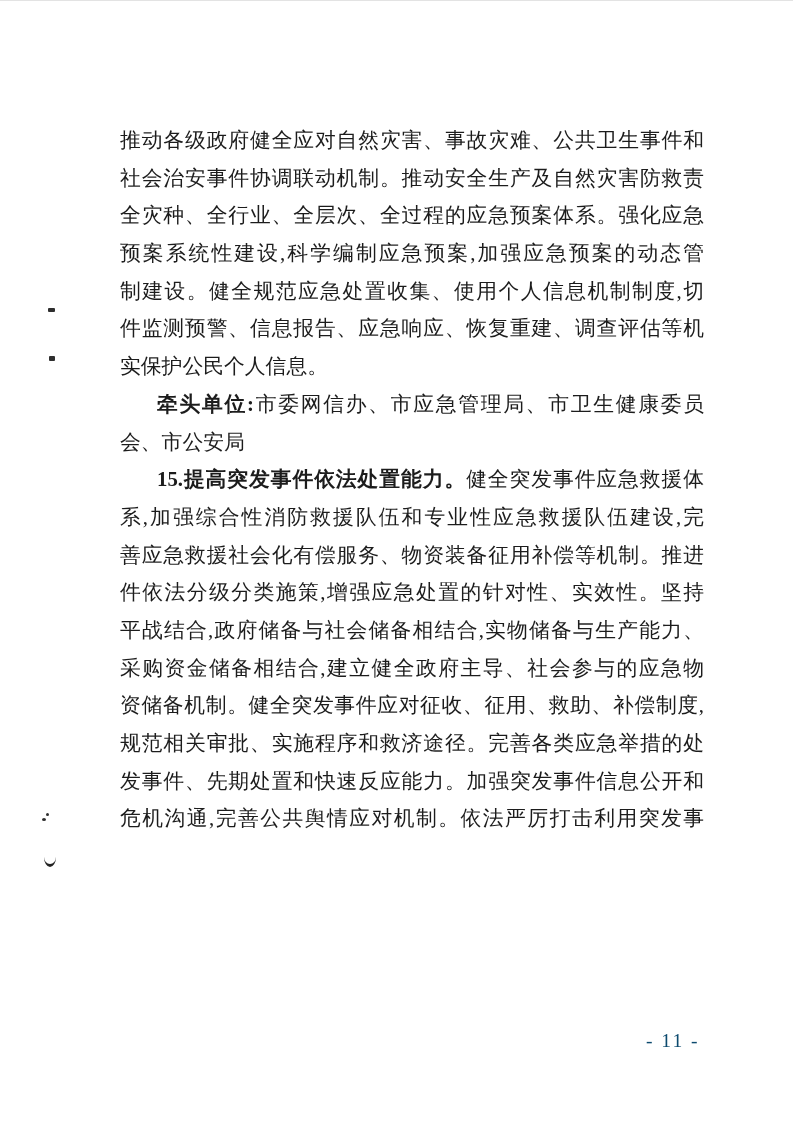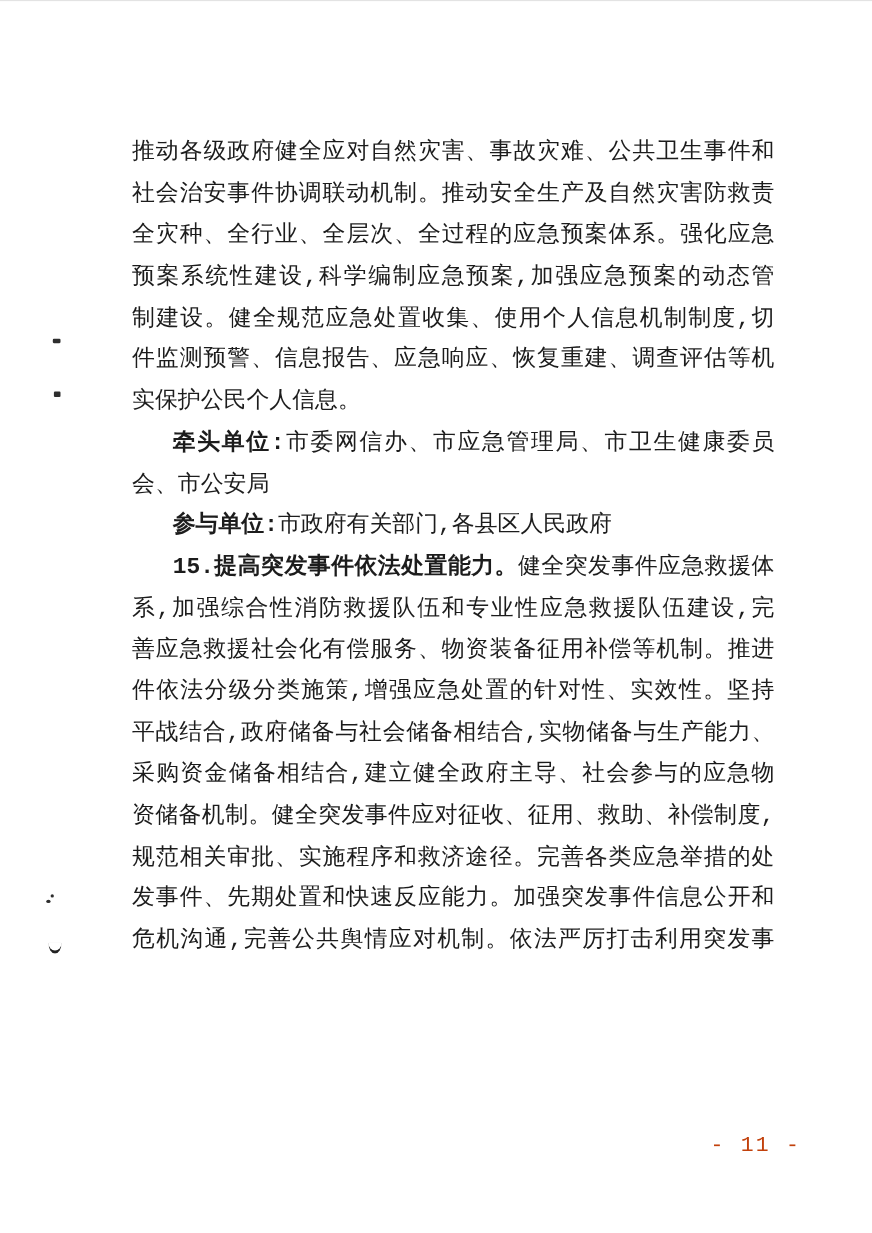--- a/index.html
+++ b/index.html
@@ -6,21 +6,21 @@
     margin: 0;
     padding: 0;
     background: #ffffff;
   }
   .page {
     position: relative;
     width: 793px;
     height: 1121px;
     background: #ffffff;
     overflow: hidden;
-    font-family: Liberation Mono, monospace;
+    font-family: Liberation Serif, serif;
     color: #1c1c1c;
   }
   .top-edge {
     position: absolute;
     top: 0; left: 0; right: 0;
     height: 1px;
     background: #e3e3e3;
   }
   .doc-body {
     position: absolute;
@@ -46,21 +46,21 @@
     font-weight: bold;
   }
   .page-number {
     position: absolute;
     left: 646px;
     top: 1028px;
     width: 80px;
     font-size: 19.5px;
     line-height: 26px;
     letter-spacing: 2px;
-    color: #c2410c;
+    color: #0c4a6e;
     white-space: pre;
   }
   
   .mark { position: absolute; background: #2e2e2e; }
   .mark-1 { left: 48px; top: 308px; width: 7px; height: 4px; border-radius: 1px; }
   .mark-2 { left: 49px; top: 356px; width: 6px; height: 5px; border-radius: 1px; }
   .mark-3a { left: 46px; top: 813px; width: 3px; height: 3px; border-radius: 50%; }
   .mark-3b { left: 42px; top: 818px; width: 4px; height: 3px; border-radius: 50%; }
   .mark-4 {
     position: absolute;
@@ -80,21 +80,20 @@
   <div class="doc-body">
       <div class="line just"><span>推动各级政府健全应对自然灾害、事故灾难、公共卫生事件和</span></div>
       <div class="line just"><span>社会治安事件协调联动机制。推动安全生产及自然灾害防救责</span></div>
       <div class="line just"><span>全灾种、全行业、全层次、全过程的应急预案体系。强化应急</span></div>
       <div class="line just"><span>预案系统性建设,科学编制应急预案,加强应急预案的动态管</span></div>
       <div class="line just"><span>制建设。健全规范应急处置收集、使用个人信息机制制度,切</span></div>
       <div class="line just"><span>件监测预警、信息报告、应急响应、恢复重建、调查评估等机</span></div>
       <div class="line"><span>实保护公民个人信息。</span></div>
       <div class="line just ind"><span class="b">牵头单位:</span><span>市委网信办、市应急管理局、市卫生健康委员</span></div>
       <div class="line"><span>会、市公安局</span></div>
-      <div class="line ind"><span class="b">参与单位:</span><span>市政府有关部门,各县区人民政府</span></div>
       <div class="line just ind"><span class="b">15.提高突发事件依法处置能力。</span><span>健全突发事件应急救援体</span></div>
       <div class="line just"><span>系,加强综合性消防救援队伍和专业性应急救援队伍建设,完</span></div>
       <div class="line just"><span>善应急救援社会化有偿服务、物资装备征用补偿等机制。推进</span></div>
       <div class="line just"><span>件依法分级分类施策,增强应急处置的针对性、实效性。坚持</span></div>
       <div class="line just"><span>平战结合,政府储备与社会储备相结合,实物储备与生产能力、</span></div>
       <div class="line just"><span>采购资金储备相结合,建立健全政府主导、社会参与的应急物</span></div>
       <div class="line just"><span>资储备机制。健全突发事件应对征收、征用、救助、补偿制度,</span></div>
       <div class="line just"><span>规范相关审批、实施程序和救济途径。完善各类应急举措的处</span></div>
       <div class="line just"><span>发事件、先期处置和快速反应能力。加强突发事件信息公开和</span></div>
       <div class="line just"><span>危机沟通,完善公共舆情应对机制。依法严厉打击利用突发事</span></div>

